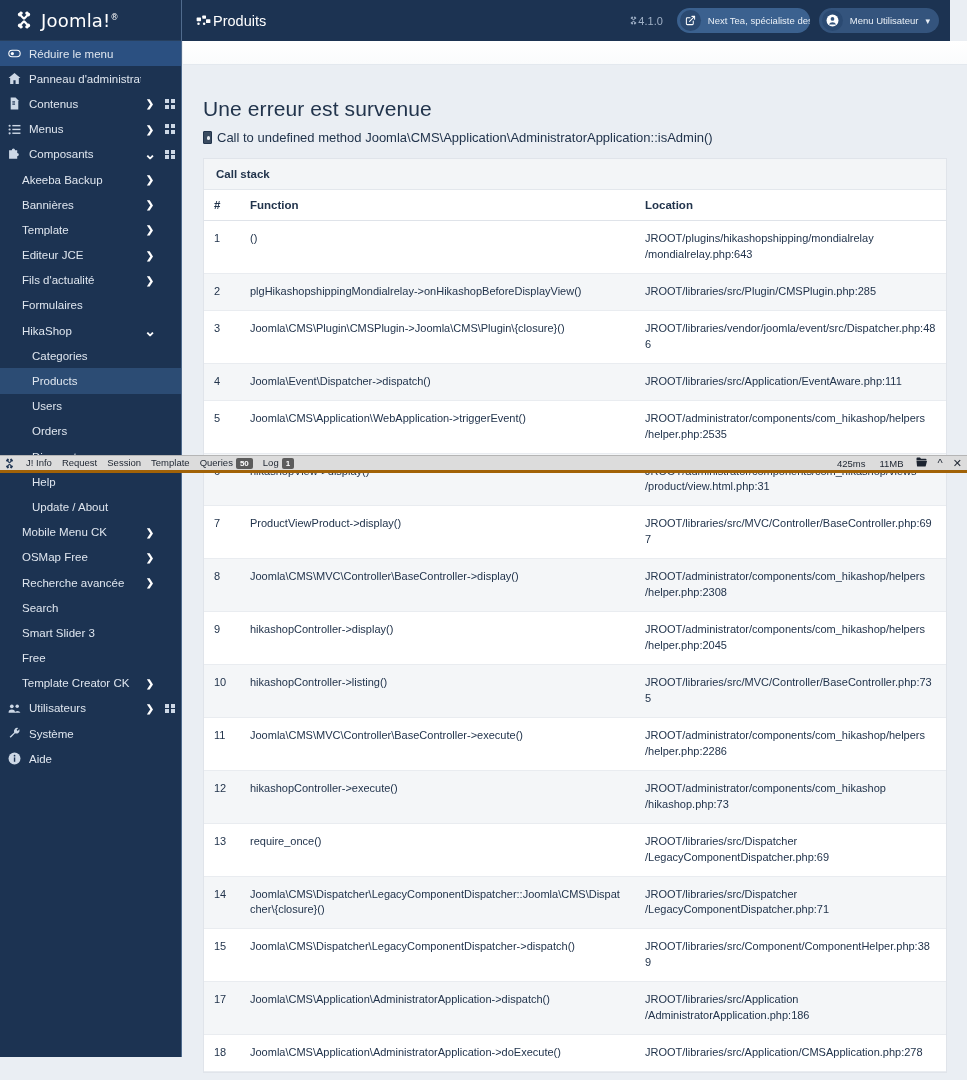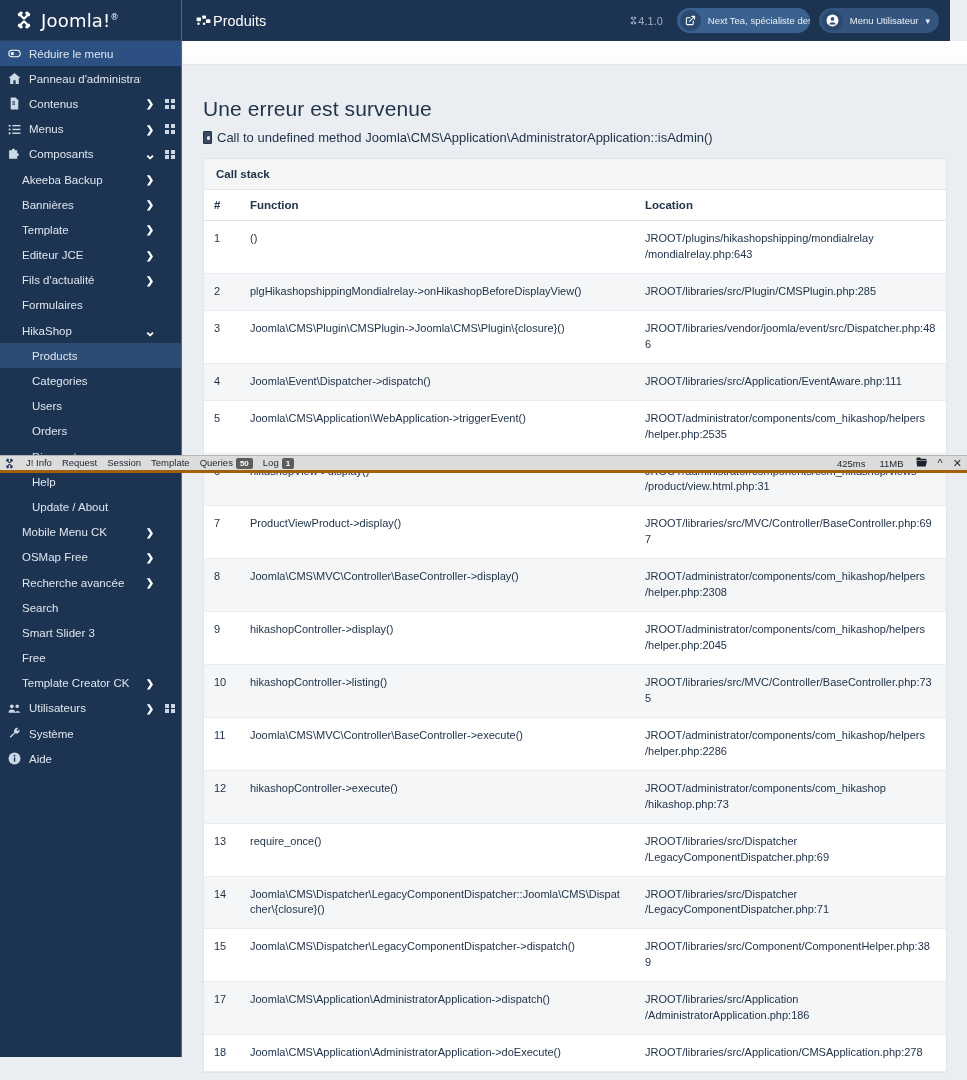--- a/index.html
+++ b/index.html
@@ -296,27 +296,27 @@
         <li class="mi lvl2">
           <span class="lbl">Formulaires</span>
           <span class="caret"></span>
           <span class="grid"></span>
         </li>
         <li class="mi lvl2">
           <span class="lbl">HikaShop</span>
           <span class="caret" style="font-size: 14px; line-height: 6px;">⌄</span>
           <span class="grid"></span>
         </li>
+        <li class="mi sub">
+          <span class="lbl">Categories</span>
+          <span class="caret"></span>
+          <span class="grid"></span>
+        </li>
         <li class="mi sub selected">
           <span class="lbl">Products</span>
-          <span class="caret"></span>
-          <span class="grid"></span>
-        </li>
-        <li class="mi sub">
-          <span class="lbl">Categories</span>
           <span class="caret"></span>
           <span class="grid"></span>
         </li>
         <li class="mi sub">
           <span class="lbl">Users</span>
           <span class="caret"></span>
           <span class="grid"></span>
         </li>
         <li class="mi sub">
           <span class="lbl">Orders</span>

